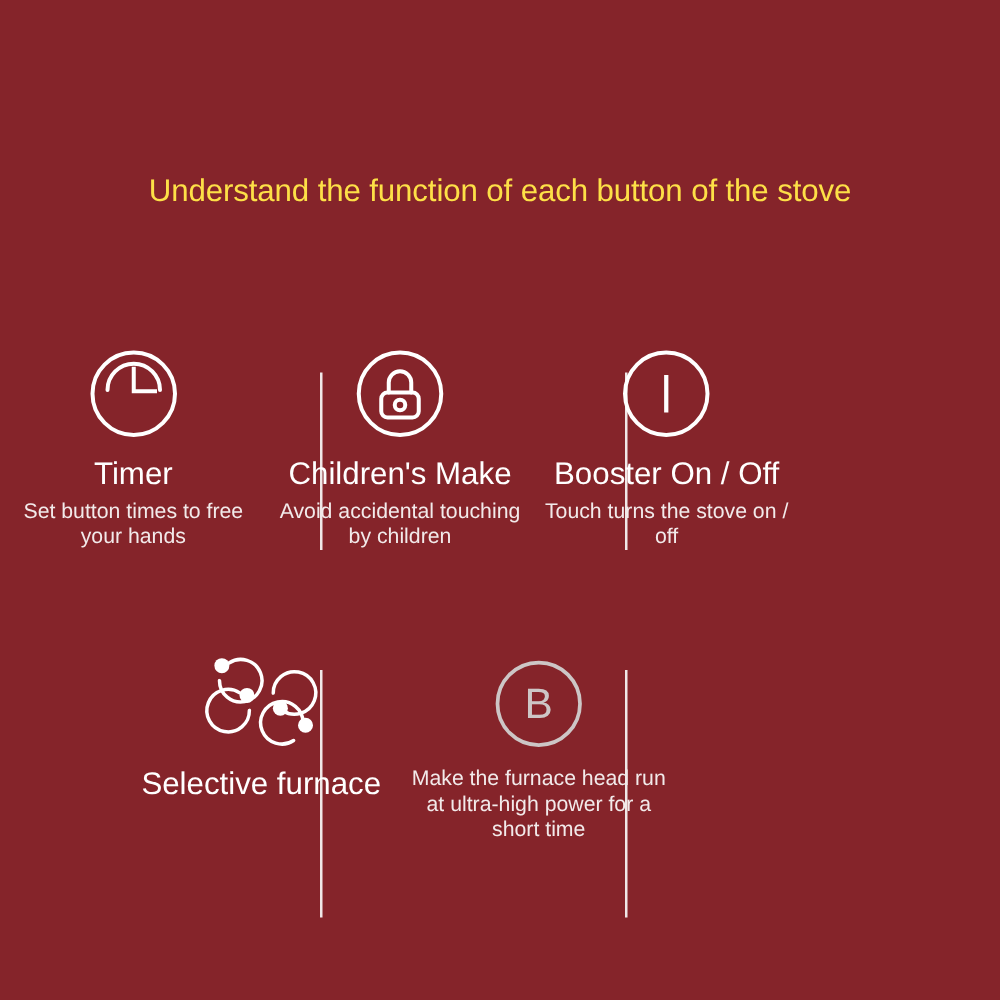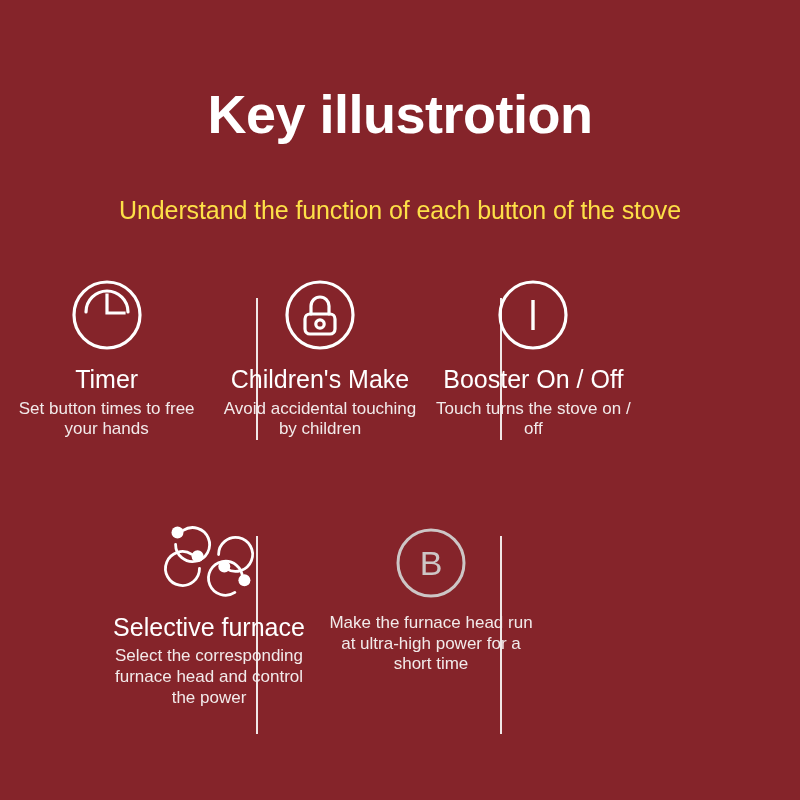--- a/index.html
+++ b/index.html
@@ -111,21 +111,20 @@
     fill: #cdc6c6;
     font-family: "Liberation Sans", sans-serif;
   }
 </style>
 </head>
 <body>
 
 <div class="page">
 
   <div class="header">
-    <h1 class="title">Key illustrotion</h1>
     <p class="subtitle">Understand the function of each button of the stove</p>
   </div>
 
   <div class="grid">
 
     <div class="row row-1">
       <div class="divider d1"></div>
       <div class="divider d2"></div>
 
       <div class="cell">
@@ -188,21 +187,20 @@
               <circle class="fill-w" cx="36.6" cy="33.3" r="6"></circle>
             </g>
 
             <g>
               <path class="stroke-w" d="M 73.9 69.4 A 17 17 0 1 1 81.5 55.2" stroke-width="2.8" stroke-linecap="round"></path>
               <circle class="fill-w" cx="83.4" cy="57.2" r="6"></circle>
             </g>
           </svg>
         </div>
         <p class="feature-title">Selective furnace</p>
-        <p class="feature-desc">Select the corresponding furnace head and control the power</p>
       </div>
 
       <div class="cell">
         <div class="icon-wrap">
           <svg width="76" height="76" viewBox="0 0 76 76">
             <circle class="stroke-dim" cx="38" cy="38" r="33" stroke-width="3"></circle>
             <text class="icon-text-dim" x="38" y="38" text-anchor="middle" dominant-baseline="central" font-size="34" font-weight="400">B</text>
           </svg>
         </div>
         <p class="feature-desc">Make the furnace head run at ultra-high power for a short time</p>

